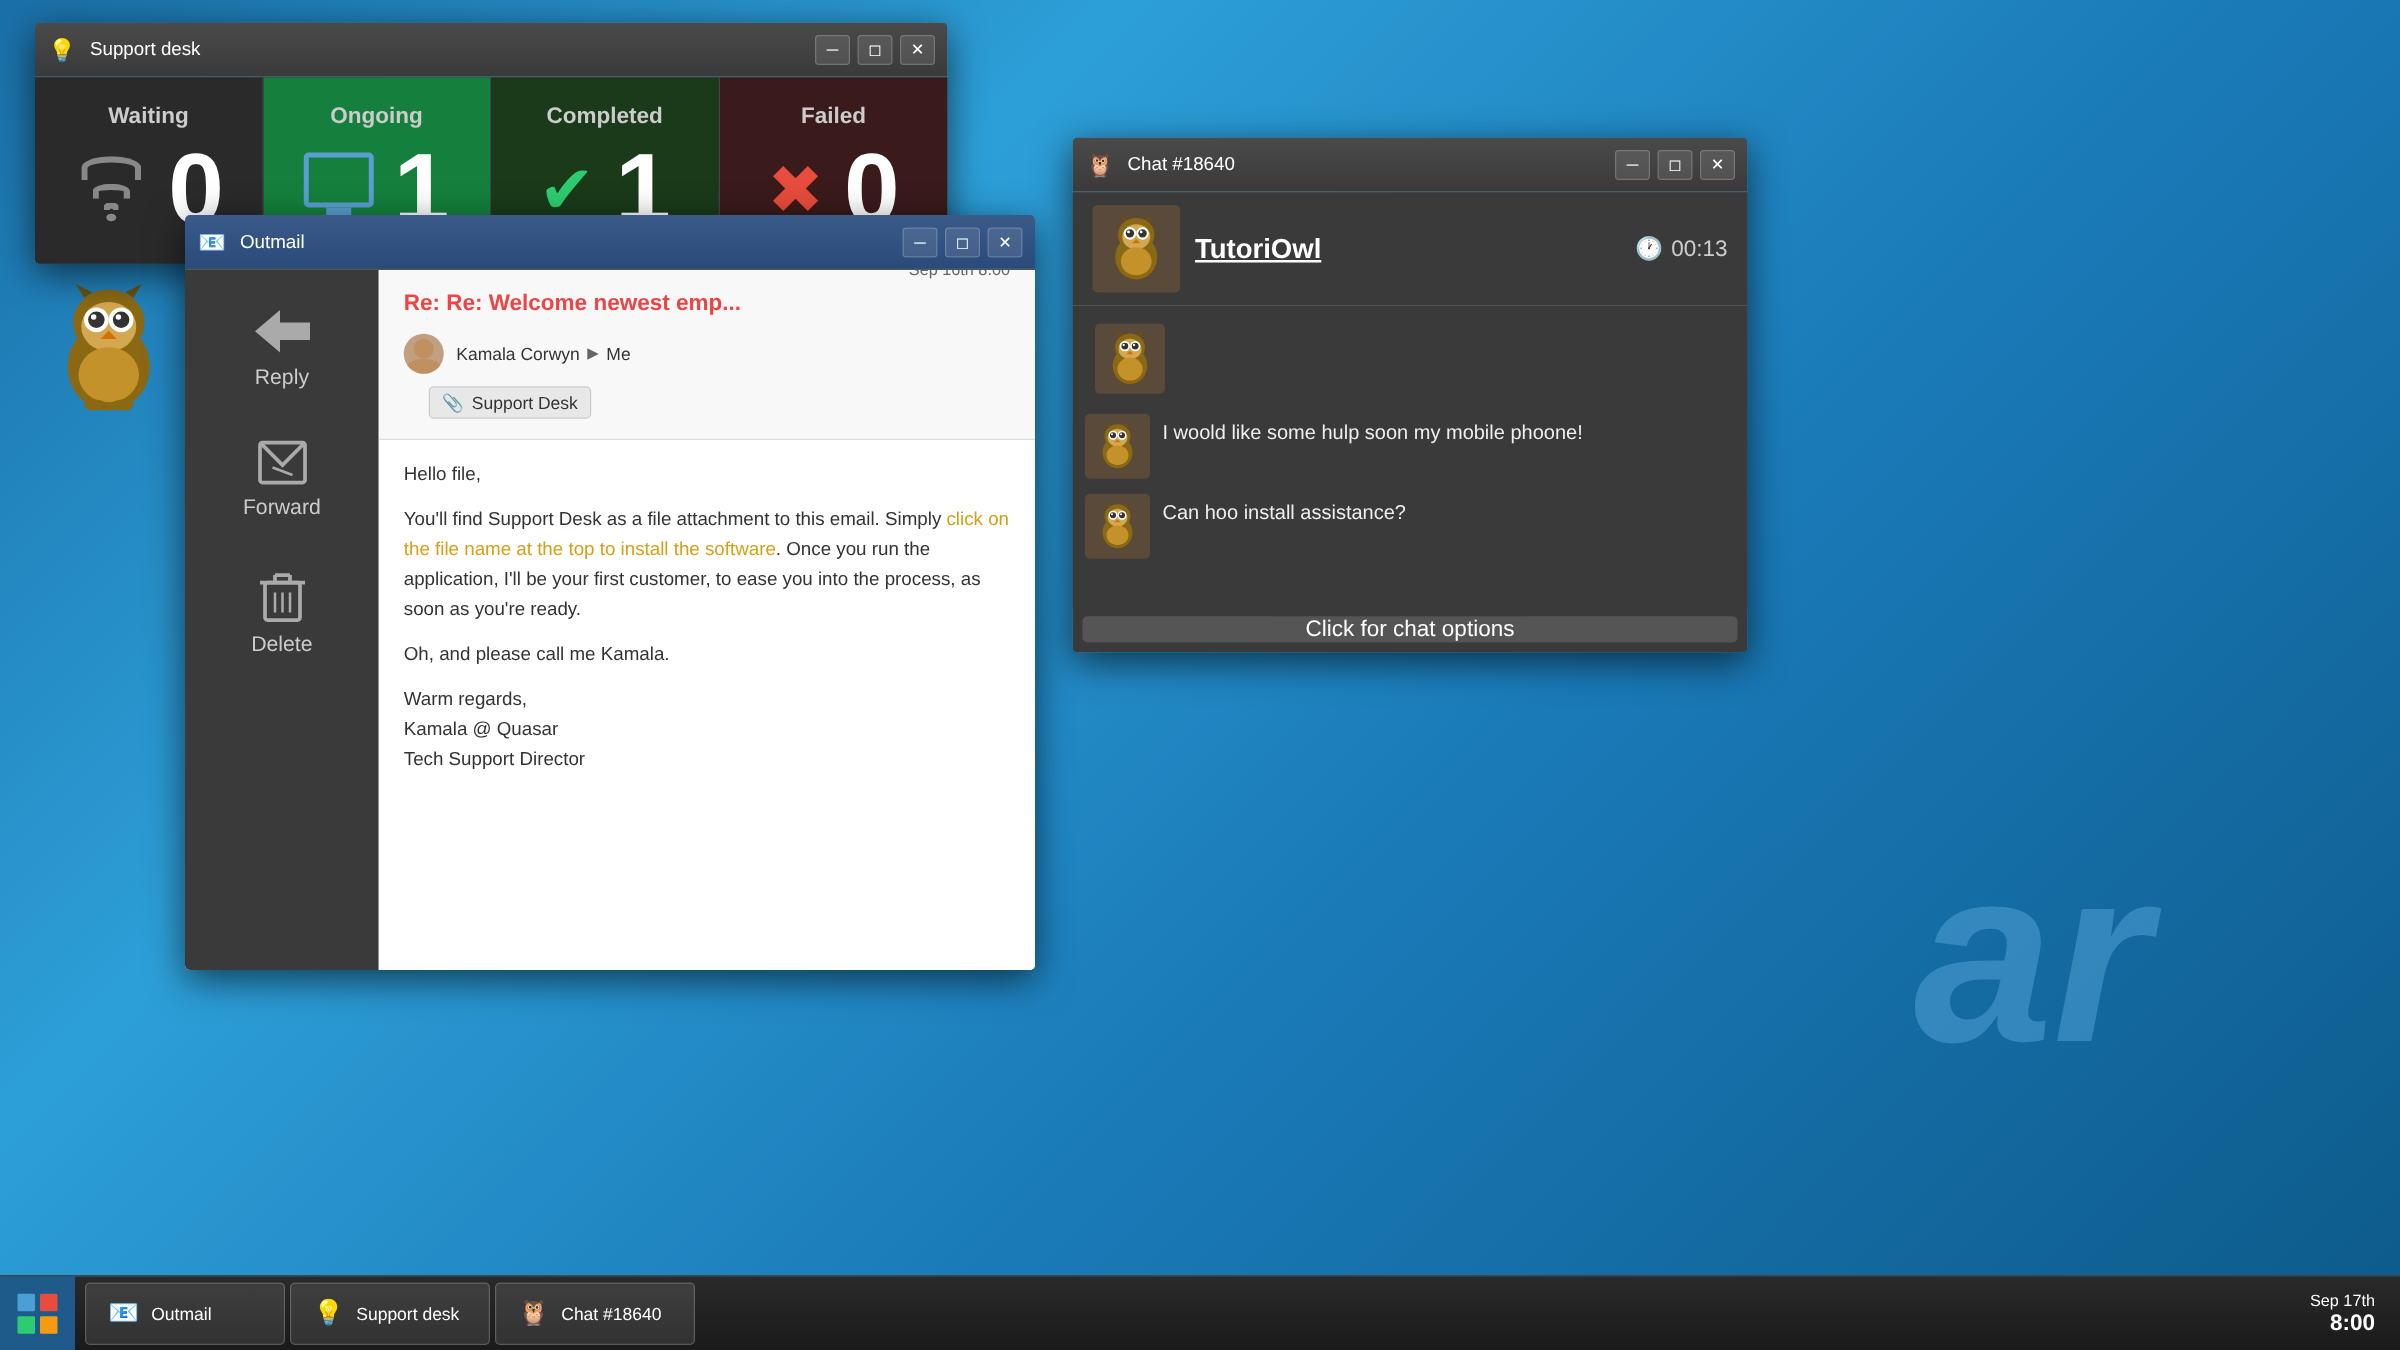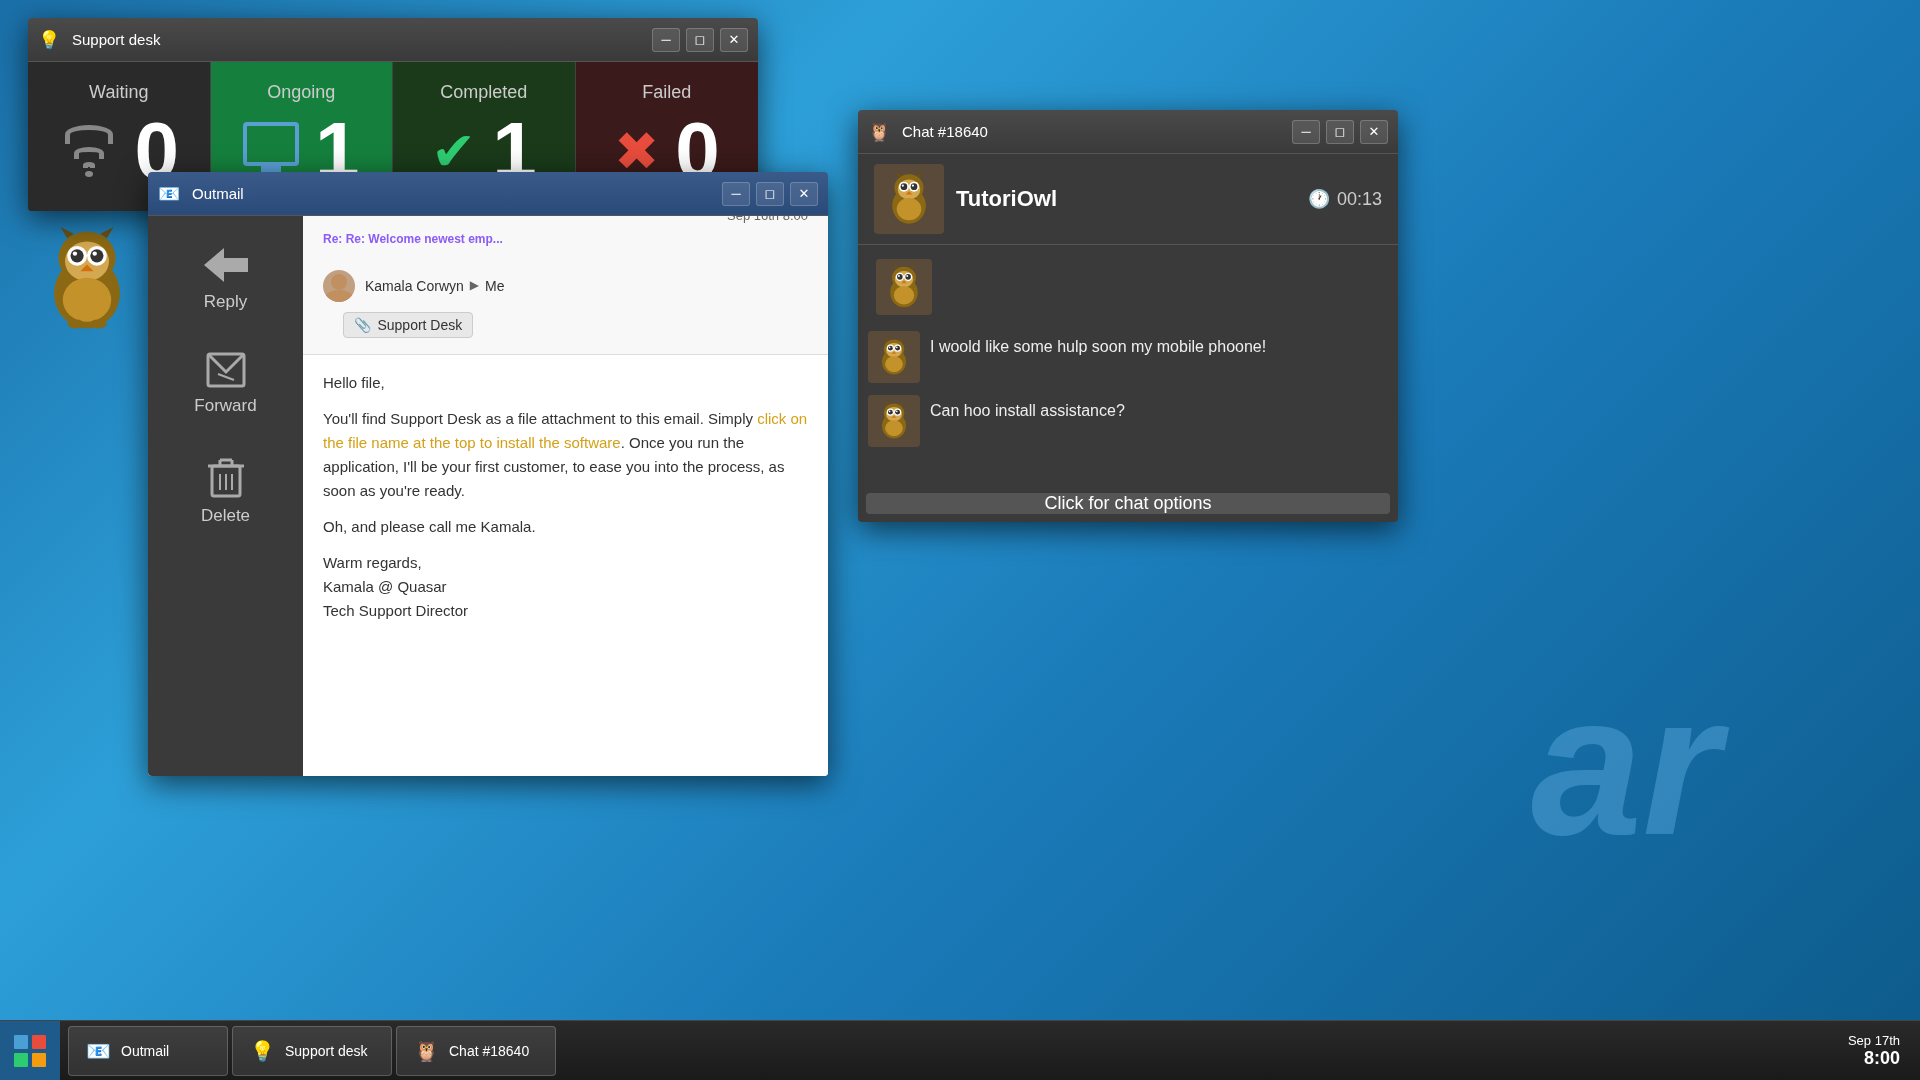--- a/index.html
+++ b/index.html
@@ -168,21 +168,21 @@
     }
     .stat-panel:last-child { border-right: none; }
     .stat-panel.waiting { background: #2a2a2a; }
     .stat-panel.ongoing { background: #15803d; }
     .stat-panel.completed { background: #1a3a1a; }
     .stat-panel.failed { background: #3a1a1a; }
 
     .stat-label {
       color: #ccc;
       font-size: 18px;
-      font-weight: 400;
+      font-weight: 700;
     }
     .stat-icon-area {
       display: flex;
       align-items: center;
       justify-content: center;
       gap: 16px;
     }
     .stat-number {
       font-size: 80px;
       font-weight: bold;
@@ -298,24 +298,24 @@
       flex: 1;
       background: white;
       overflow-y: auto;
     }
     .email-header {
       padding: 16px 20px;
       border-bottom: 1px solid #ddd;
       background: #f8f8f8;
     }
     .email-subject {
-      font-size: 12px;
+      font-size: 18px;
       font-weight: 600;
-      color: #8b5cf6;
-      margin-bottom: 18px;
+      color: #ef4444;
+      margin-bottom: 8px;
     }
     .email-date {
       font-size: 13px;
       color: #666;
       float: right;
       margin-top: -24px;
     }
     .email-from-row {
       display: flex;
       align-items: center;
@@ -397,20 +397,21 @@
       display: flex;
       align-items: center;
       justify-content: center;
       font-size: 44px;
     }
     .chat-title {
       flex: 1;
       font-size: 22px;
       font-weight: 600;
       color: white;
+      text-decoration: underline;
     }
     .chat-timer {
       display: flex;
       align-items: center;
       gap: 6px;
       color: #ccc;
       font-size: 18px;
     }
     .chat-messages {
       padding: 10px;

